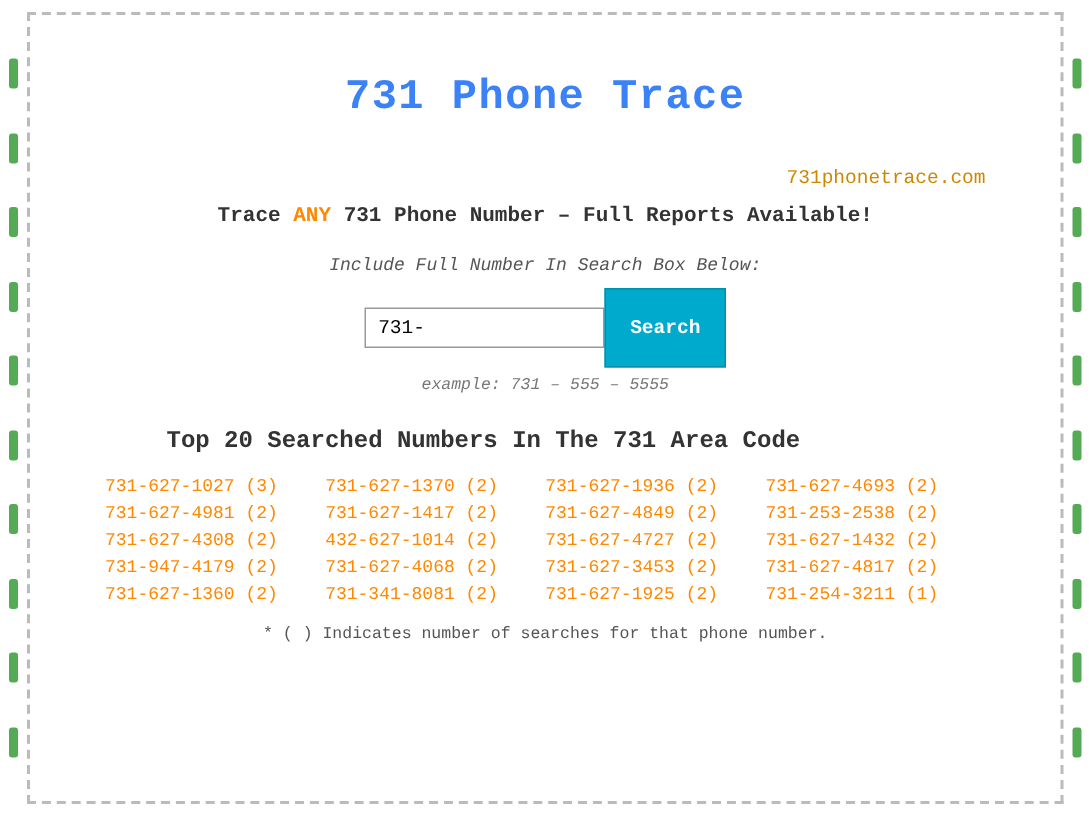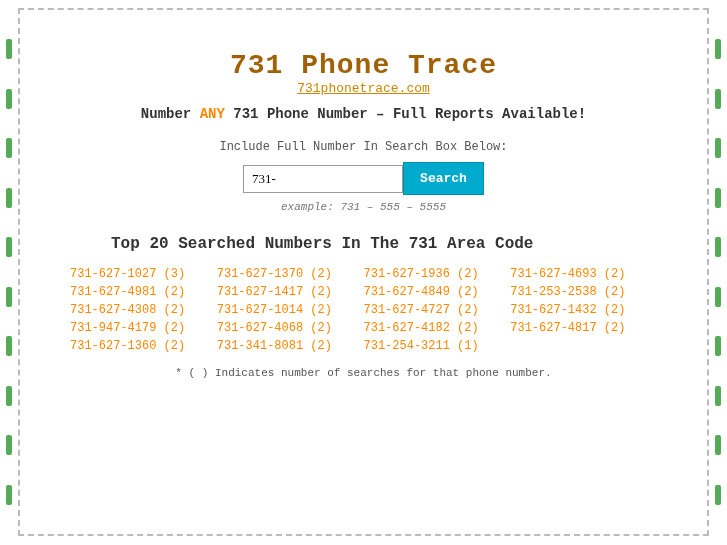--- a/index.html
+++ b/index.html
@@ -4,67 +4,68 @@
   <style>
     * { margin: 0; padding: 0; box-sizing: border-box; }
     body {
       background: #fff;
       font-family: 'Courier New', Courier, monospace;
       font-size: 13px;
       color: #333;
     }
     .site-title {
       text-align: center;
-      color: #a16207;
+      color: #3b82f6;
       font-size: 28px;
       font-weight: bold;
       font-family: 'Courier New', Courier, monospace;
       margin-top: 20px;
+      margin-bottom: 30px;
       letter-spacing: 1px;
     }
     .site-url {
-      text-align: center;
+      text-align: right;
       color: #cc8800;
       font-size: 13px;
       margin-bottom: 10px;
-      text-decoration: underline;
     }
     .tagline {
       text-align: center;
       font-size: 14px;
       font-weight: bold;
       color: #333;
       margin-bottom: 18px;
     }
     .search-label {
       text-align: center;
       font-size: 12px;
       color: #555;
       margin-bottom: 8px;
+      font-style: italic;
     }
     .search-row {
       display: flex;
       justify-content: center;
       align-items: center;
       gap: 0;
       margin-bottom: 6px;
     }
     .search-input {
       border: 1px solid #999;
       padding: 5px 8px;
-      font-family: Liberation Serif, serif;
+      font-family: Liberation Mono, monospace;
       font-size: 13px;
       width: 160px;
       outline: none;
     }
     .search-button {
       background: #00aacc;
       color: #fff;
       border: 1px solid #008faa;
-      padding: 8px 16px;
+      padding: 18px 16px;
       font-family: 'Courier New', Courier, monospace;
       font-size: 13px;
       cursor: pointer;
       font-weight: bold;
     }
     .example-text {
       text-align: center;
       font-size: 11px;
       color: #777;
       margin-bottom: 22px;
@@ -130,21 +131,21 @@
       <div style="width:6px;height:20px;background:#5a5;border-radius:2px;"></div>
     </div>
 
     <div style="text-align:center; padding: 20px 50px 0;">
 
       <h1 class="site-title">731 Phone Trace</h1>
 
       <div class="site-url">731phonetrace.com</div>
 
       <div class="tagline">
-        <span>Number </span><span style="color:#ff8800;">ANY</span><span> 731 Phone Number – Full Reports Available!</span>
+        <span>Trace </span><span style="color:#ff8800;">ANY</span><span> 731 Phone Number – Full Reports Available!</span>
       </div>
 
       <div class="search-label">Include Full Number In Search Box Below:</div>
 
       <div class="search-row">
         <input class="search-input" type="text" value="731-" style="">
         <button class="search-button">Search</button>
       </div>
 
       <div class="example-text">example: 731 – 555 – 5555</div>
@@ -157,29 +158,30 @@
       <div class="numbers-grid" id="numbers-grid">
       <a href="#" class="phone-link">731-627-1027 (3)</a>
           <a href="#" class="phone-link">731-627-1370 (2)</a>
           <a href="#" class="phone-link">731-627-1936 (2)</a>
           <a href="#" class="phone-link">731-627-4693 (2)</a>
           <a href="#" class="phone-link">731-627-4981 (2)</a>
           <a href="#" class="phone-link">731-627-1417 (2)</a>
           <a href="#" class="phone-link">731-627-4849 (2)</a>
           <a href="#" class="phone-link">731-253-2538 (2)</a>
           <a href="#" class="phone-link">731-627-4308 (2)</a>
-          <a href="#" class="phone-link">731-627-1014 (2)</a>
+          <a href="#" class="phone-link">432-627-1014 (2)</a>
           <a href="#" class="phone-link">731-627-4727 (2)</a>
           <a href="#" class="phone-link">731-627-1432 (2)</a>
           <a href="#" class="phone-link">731-947-4179 (2)</a>
           <a href="#" class="phone-link">731-627-4068 (2)</a>
-          <a href="#" class="phone-link">731-627-4182 (2)</a>
+          <a href="#" class="phone-link">731-627-3453 (2)</a>
           <a href="#" class="phone-link">731-627-4817 (2)</a>
           <a href="#" class="phone-link">731-627-1360 (2)</a>
           <a href="#" class="phone-link">731-341-8081 (2)</a>
+          <a href="#" class="phone-link">731-627-1925 (2)</a>
           <a href="#" class="phone-link">731-254-3211 (1)</a>
         </div>
 
       <div class="footnote">* ( ) Indicates number of searches for that phone number.</div>
     </div>
 
   </div>
 </div>
 
 </body></html>

